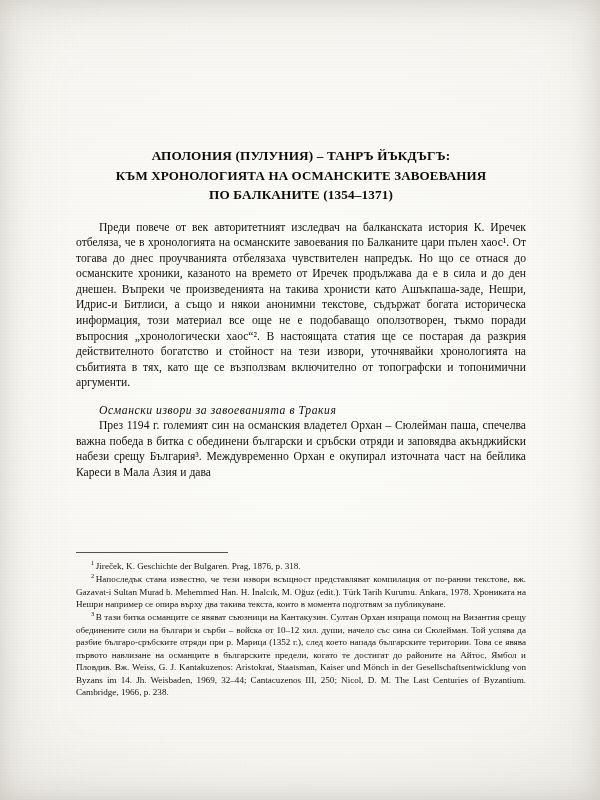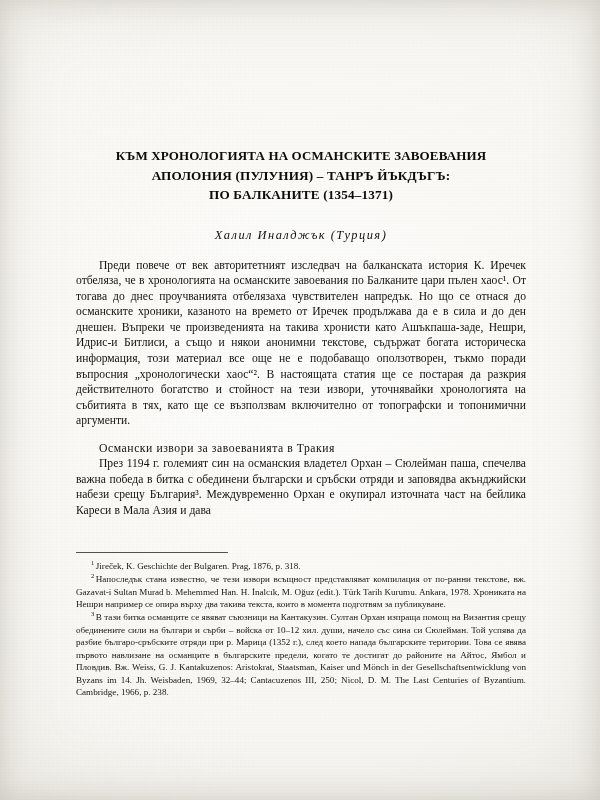--- a/index.html
+++ b/index.html
@@ -79,20 +79,21 @@
     line-height: 15.6px;
     text-align: justify;
     text-justify: inter-word;
     word-spacing: .2px;
     color: #16140f;
   }
   #para-intro { margin-top: 15px; }
   .body-para .indent { display: inline-block; width: 23px; }
 
   .section-heading {
+    font-style: italic;
     font-size: 11.7px;
     letter-spacing: .55px;
     margin: 13px 0 1px 23px;
     color: #15130f;
   }
 
   
   #footnotes {
     position: absolute;
     left: 76px;
@@ -129,26 +130,25 @@
 </style>
 </head>
 <body>
 
 <div id="page-scan">
   <div id="grain"></div>
 
   <div id="text-column">
 
     <h1 class="doc-title">
+      <span class="tline tline-1">АПОЛОНИЯ (ПУЛУНИЯ) – ТАНРЪ ЙЪКДЪГЪ:</span>
       <span class="tline tline-2">КЪМ ХРОНОЛОГИЯТА НА ОСМАНСКИТЕ ЗАВОЕВАНИЯ</span>
-      <span class="tline tline-1">АПОЛОНИЯ (ПУЛУНИЯ) – ТАНРЪ ЙЪКДЪГЪ:</span>
       <span class="tline tline-3">ПО БАЛКАНИТЕ (1354–1371)</span>
     </h1>
 
-    <div class="doc-author">Халил Иналджък (Турция)</div>
 
     <p class="body-para" id="para-intro"><span class="indent"></span><span>Преди повече от век авторитетният изследвач на балканската история К. Иречек отбеляза, че в хронологията на османските завоевания по Балканите цари пълен хаос¹. От тогава до днес проучванията отбелязаха чувствителен напредък. Но що се отнася до османските хроники, казаното на времето от Иречек продължава да е в сила и до ден днешен. Въпреки че произведенията на такива хронисти като Ашъкпаша-заде, Нешри, Идрис-и Битлиси, а също и някои анонимни текстове, съдържат богата историческа информация, този материал все още не е подобаващо оползотворен, тъкмо поради въпросния „хронологически хаос“². В настоящата статия ще се постарая да разкрия действителното богатство и стойност на тези извори, уточнявайки хронологията на събитията в тях, като ще се възползвам включително от топографски и топонимични аргументи.</span></p>
 
     <div class="section-heading">Османски извори за завоеванията в Тракия</div>
 
     <p class="body-para"><span class="indent"></span><span>През 1194 г. големият син на османския владетел Орхан – Сюлейман паша, спечелва важна победа в битка с обединени български и сръбски отряди и заповядва акънджийски набези срещу България³. Междувременно Орхан е окупирал източната част на бейлика Кареси в Мала Азия и дава</span></p>
   </div>
 
   <div id="footnotes">
     <div id="footnote-rule"></div>

